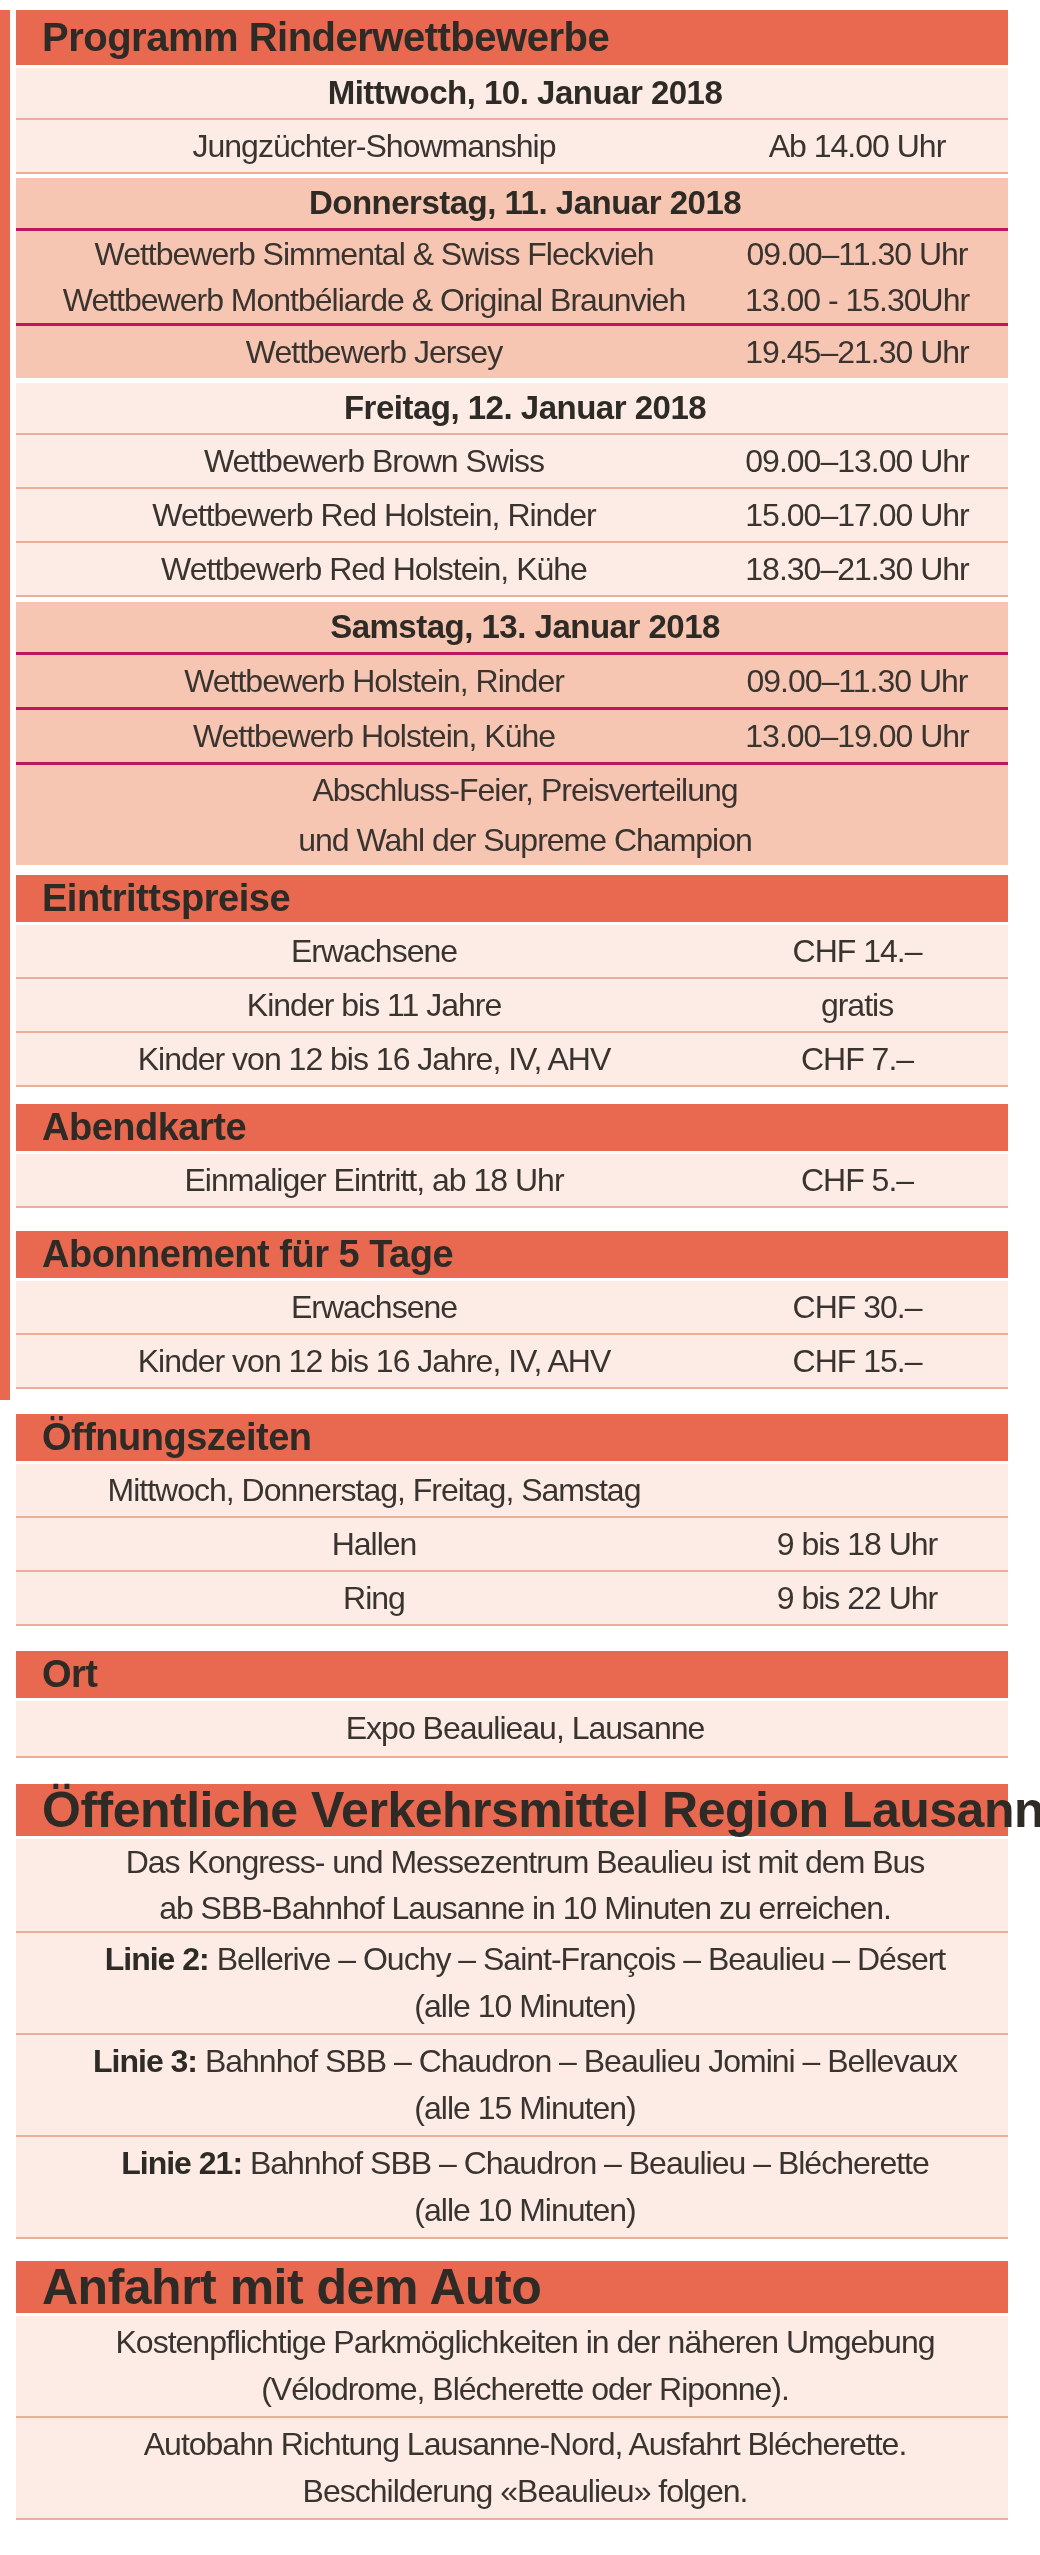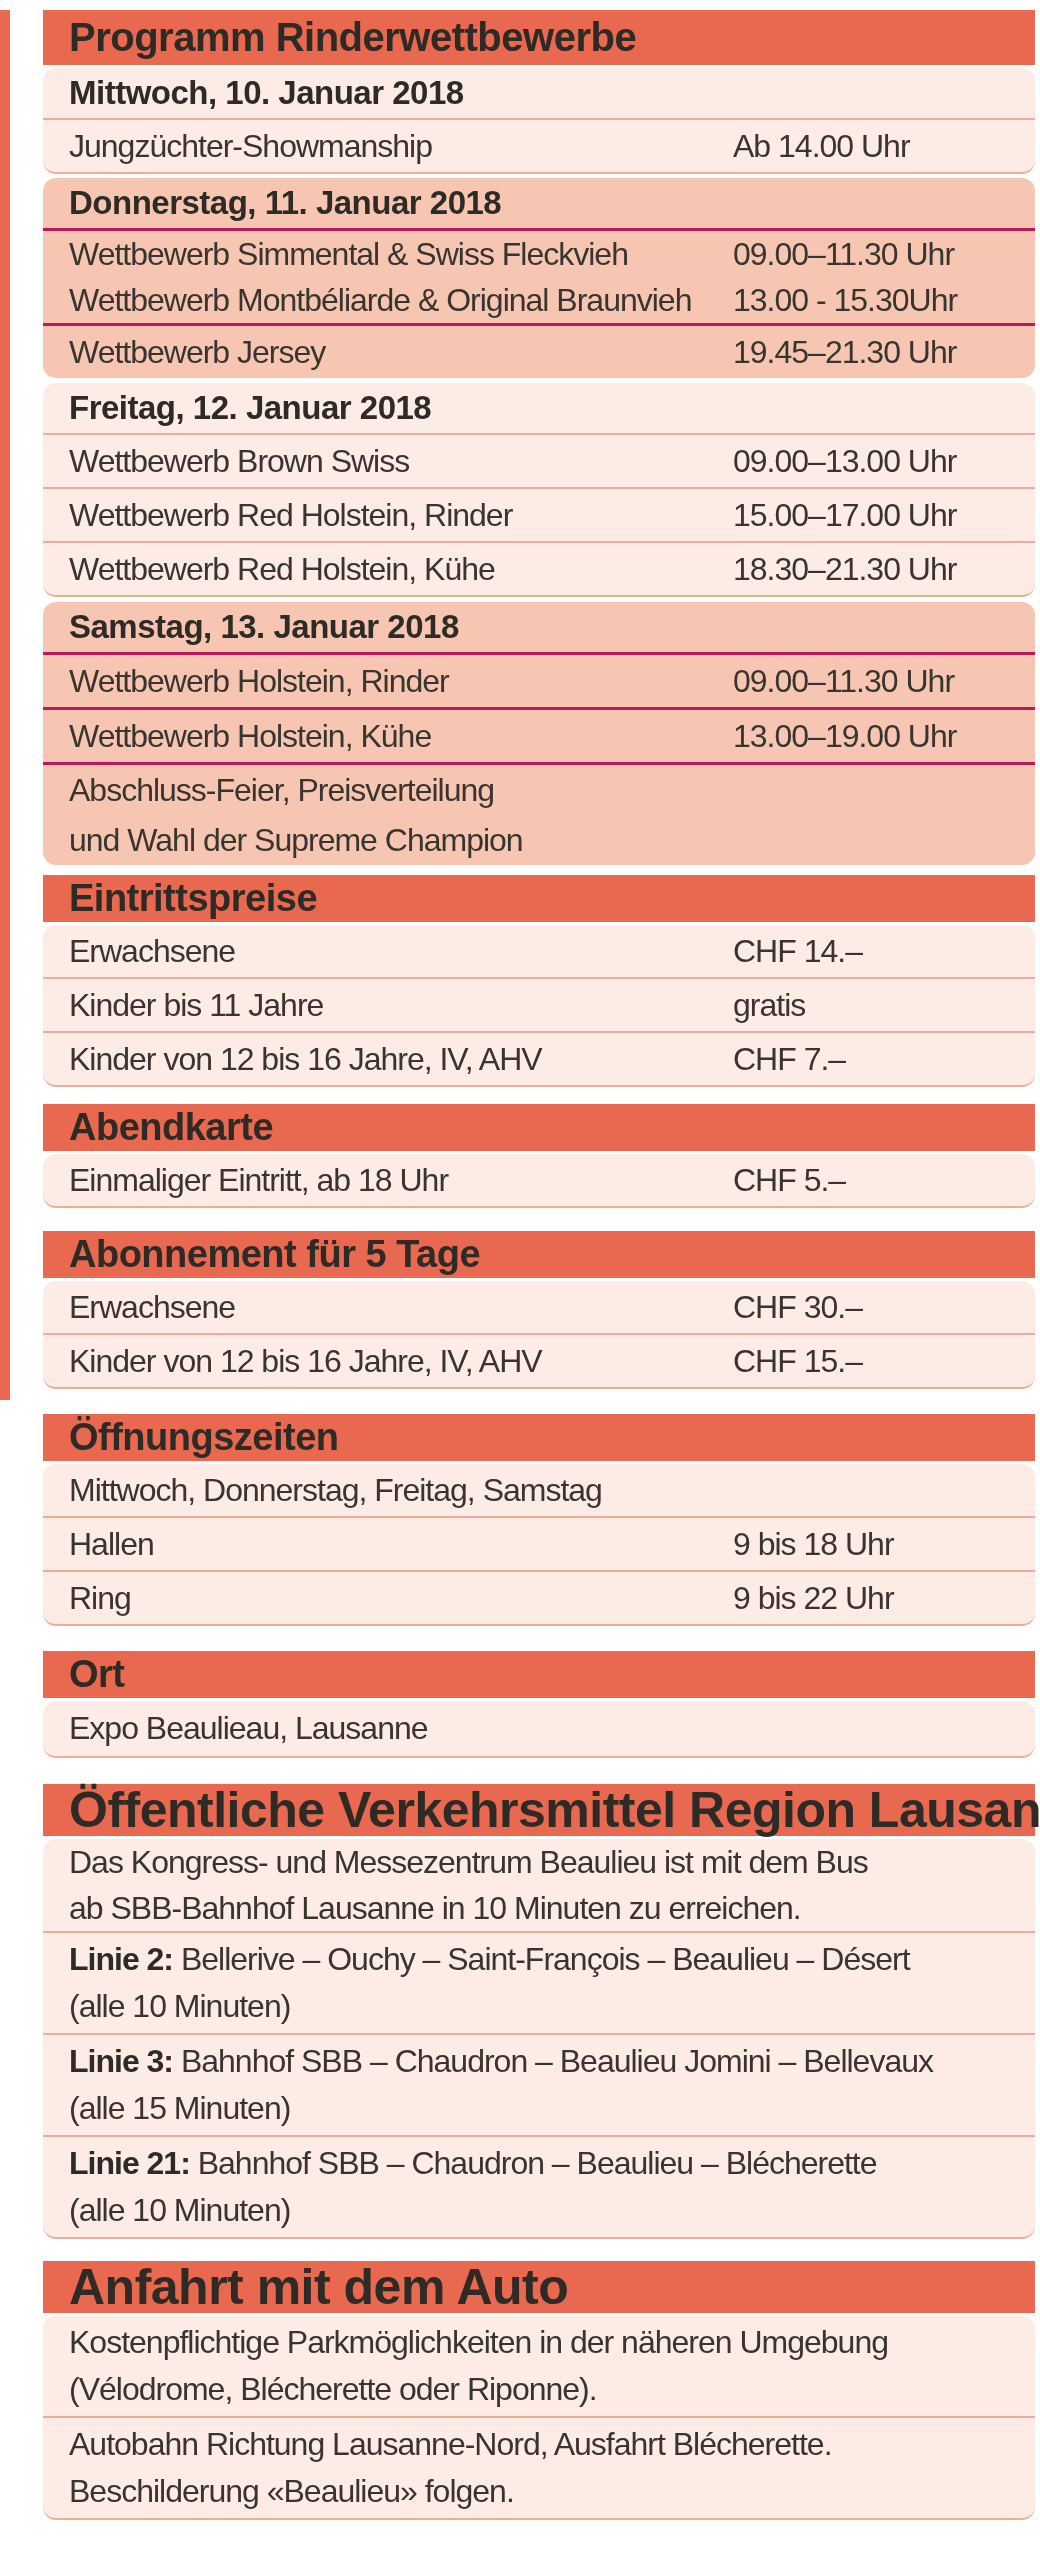--- a/index.html
+++ b/index.html
@@ -9,32 +9,32 @@
     --sep:#edae98;
     --ink:#2e2a26;
     --ink2:#3a3430;
   }
   html,body{margin:0;padding:0;background:#fff;}
   .sheet{
     position:relative;width:1040px;height:2555px;background:#fff;overflow:hidden;
     font-family:"Liberation Sans",sans-serif;color:var(--ink2);
   }
   .stripe{position:absolute;left:0;top:10px;width:10px;height:1390px;background:var(--red);}
-  .content{position:absolute;left:43px;top:10px;width:992px;}
+  .content{position:absolute;left:16px;top:10px;width:992px;text-align:center;}
 
   .band{
     background:var(--red);display:flex;align-items:center;
     padding-left:26px;font-weight:bold;color:var(--ink);
     font-size:40px;letter-spacing:-0.5px;height:55px;margin-bottom:3px;
     white-space:nowrap;
   }
   .band.sm{font-size:38px;height:47px;}
   .band.md{font-size:50px;height:52px;}
 
-  .group{margin-bottom:4px;border-radius:13px;}
+  .group{margin-bottom:4px;}
   .group.mb5{margin-bottom:5px;}
   .group.light{background:var(--light);border-bottom:2px solid var(--sep);}
   .group.dark{background:var(--dark);}
   .group.light .row + .row{border-top:2px solid var(--sep);}
   .group.dark .row + .row{border-top:3px solid #be185d;}
 
   .row{display:flex;align-items:center;min-height:52px;padding-left:26px;font-size:32px;letter-spacing:-1px;}
   .row.day{min-height:50px;font-weight:bold;font-size:33px;letter-spacing:-0.5px;color:var(--ink);}
   .lab{flex:1 1 auto;}
   .tim{flex:0 0 302px;}

